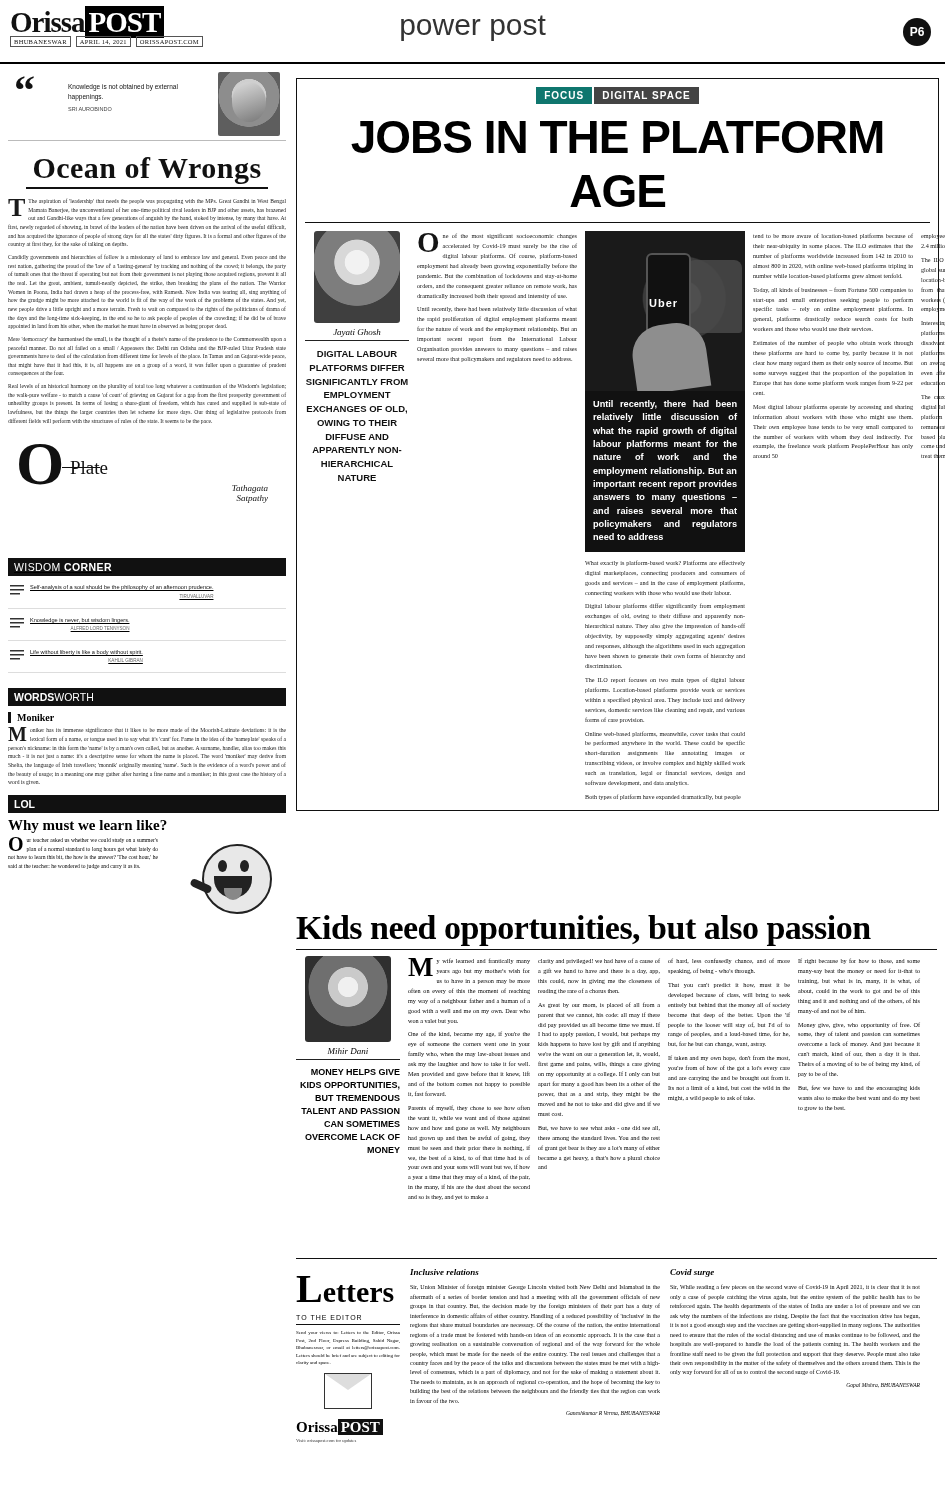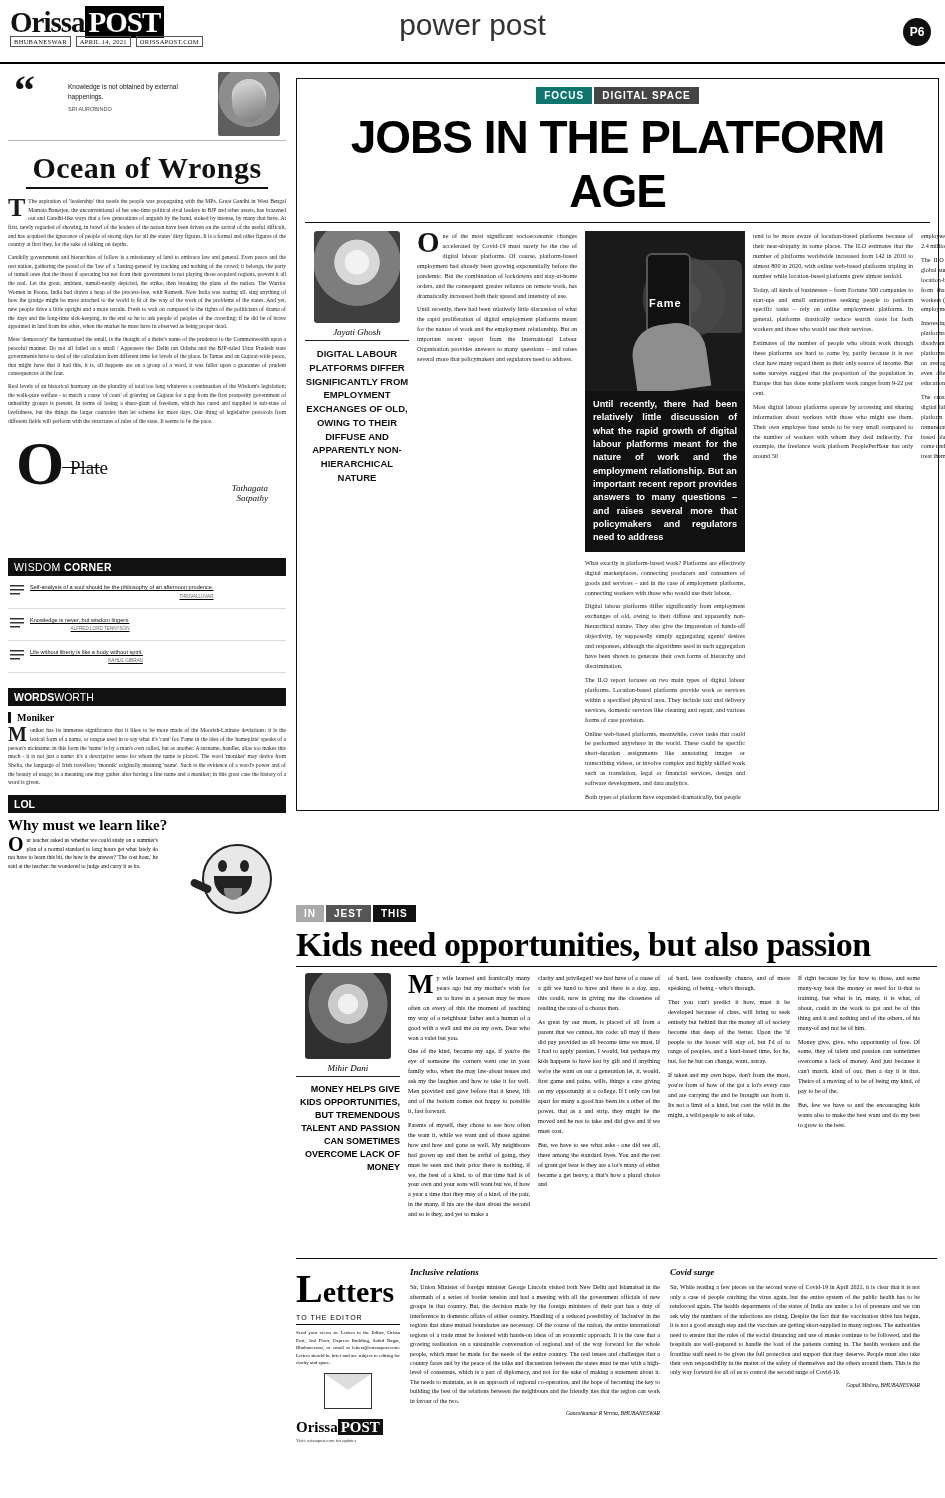--- a/index.html
+++ b/index.html
@@ -259,21 +259,21 @@
             <p class="para-first" style="margin:0 0 4px;"><span class="dc">O</span><span>ne of the most significant socioeconomic changes accelerated by Covid-19 must surely be the rise of digital labour platforms. Of course, platform-based employment had already been growing exponentially before the pandemic. But the combination of lockdowns and stay-at-home orders, and the consequent greater reliance on remote work, has dramatically increased both their spread and intensity of use.</span></p>
           </div>
         </div>
         <p style="margin:0 0 4px;">Until recently, there had been relatively little discussion of what the rapid proliferation of digital employment platforms meant for the nature of work and the employment relationship. But an important recent report from the International Labour Organisation provides answers to many questions – and raises several more that policymakers and regulators need to address.</p>
       </div>
 
       <div class="col-3 mcol">
         <div class="photo">
           <div class="cab"></div>
           <div class="phone"></div>
-          <div class="uberlogo">Fame</div>
+          <div class="uberlogo">Uber</div>
           <div class="hand"></div>
         </div>
         <div class="capbox">Until recently, there had been relatively little discussion of what the rapid growth of digital labour platforms meant for the nature of work and the employment relationship. But an important recent report provides answers to many questions – and raises several more that policymakers and regulators need to address</div>
         <div style="margin-top:6px;">
           <p style="margin:0 0 4px;">What exactly is platform-based work? Platforms are effectively digital marketplaces, connecting producers and consumers of goods and services – and in the case of employment platforms, connecting workers with those who would use their labour.</p>
           <p style="margin:0 0 4px;">Digital labour platforms differ significantly from employment exchanges of old, owing to their diffuse and apparently non-hierarchical nature. They also give the impression of hands-off objectivity, by supposedly simply aggregating agents' desires and responses, although the algorithms used in such aggregation have been shown to generate their own forms of hierarchy and discrimination.</p>
           <p style="margin:0 0 4px;">The ILO report focuses on two main types of digital labour platforms. Location-based platforms provide work or services within a specified physical area. They include taxi and delivery services, domestic services like cleaning and repair, and various forms of care provision.</p>
           <p style="margin:0 0 4px;">Online web-based platforms, meanwhile, cover tasks that could be performed anywhere in the world. These could be specific short-duration assignments like annotating images or transcribing videos, or involve complex and highly skilled work such as translation, legal or financial services, design and software development, and data analytics.</p>
           <p style="margin:0;">Both types of platform have expanded dramatically, but people</p>
         </div>
@@ -290,25 +290,20 @@
         <p style="margin:0 0 4px;">employees, but as an intermediary it provides work for around 2.4 million skilled workers.</p>
         <p style="margin:0 0 4px;">The ILO report provides much new information, based on a global survey of 12,000 platform workers. Workers engaged in location-based platforms generated the bulk of their earnings from that source, and around one-third of online-platform workers (more in developing countries) relied primarily on this employment for their income.</p>
         <p style="margin:0 0 4px;">Interestingly, cross-country wage differentials persist on online platforms, even though platforms should confer no geographic disadvantage. The ILO survey found that on freelance platforms, for example, workers in developing countries earned on average 60 per cent less than those in developed countries, even after controlling for basic characteristics like age and education and the types of tasks performed.</p>
         <p style="margin:0;">The crux of the issue is that those obtaining work through digital labour platforms are effectively self-employed, with the platform itself bearing no responsibility for wages or remuneration, or working hours and conditions. Some location-based platforms, particularly delivery and taxi services, have come under regulatory and legal scrutiny in countries seeking to treat them</p>
       </div>
 
     </div>
   </div>
 
   <div class="jest">
-    <div class="jesttabs">
-      <div class="tab dark">IN</div>
-      <div class="tab mid">JEST</div>
-      <div class="tab black">THIS</div>
-    </div>
     <div class="jest-head">Kids need opportunities, but also passion</div>
     <div class="jest-rule"></div>
 
     <div class="jest-grid">
       <div class="j-author">
         <div class="j-photo"></div>
         <div class="j-name">Mihir Dani</div>
         <div class="j-pull">MONEY HELPS GIVE KIDS OPPORTUNITIES, BUT TREMENDOUS TALENT AND PASSION CAN SOMETIMES OVERCOME LACK OF MONEY</div>
       </div>
 

